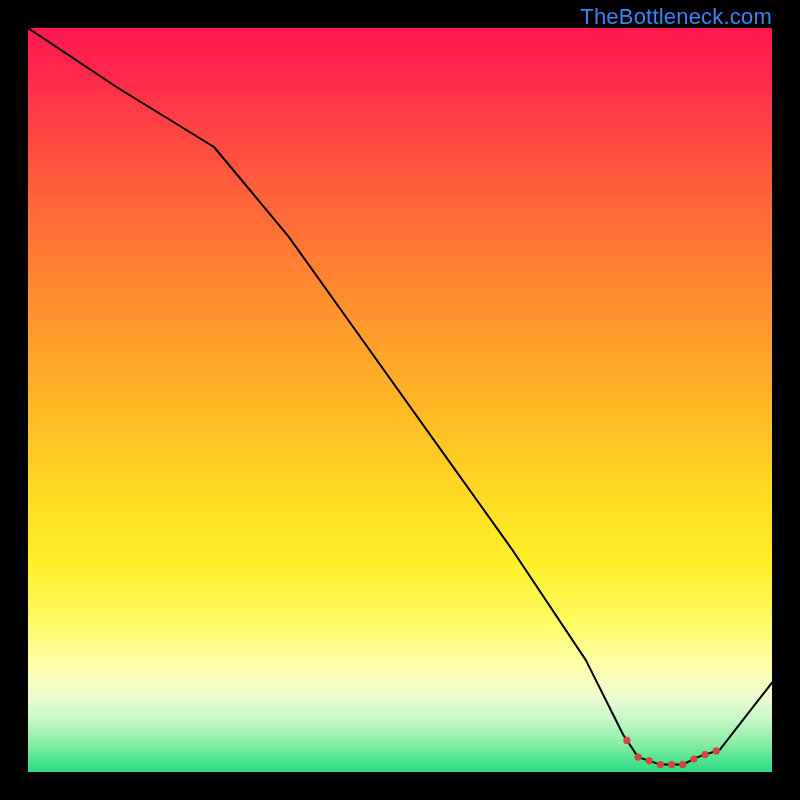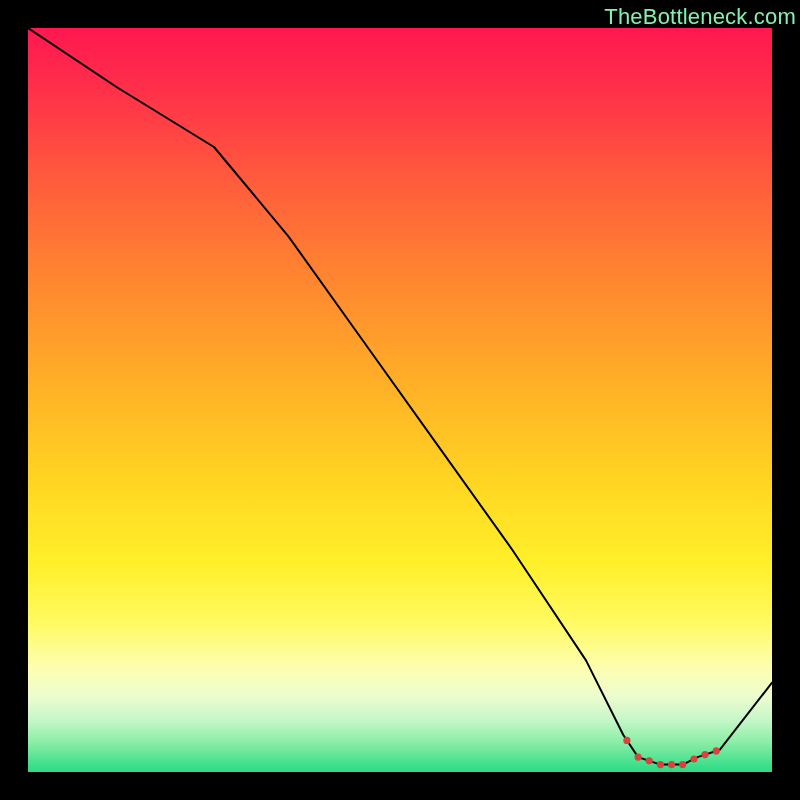--- a/index.html
+++ b/index.html
@@ -13,22 +13,22 @@
   }
   .frame {
     position: relative;
     width: 800px;
     height: 800px;
     background: #000;
   }
   .watermark {
     position: absolute;
     top: 4px;
-    right: 4px;
-    color: #86efac;
+    right: 28px;
+    color: #3b82f6;
     font-size: 22px;
     letter-spacing: 0.2px;
     font-weight: 400;
     pointer-events: none;
   }
   .plot-area {
     position: absolute;
     top: 28px;
     left: 28px;
     width: 744px;

